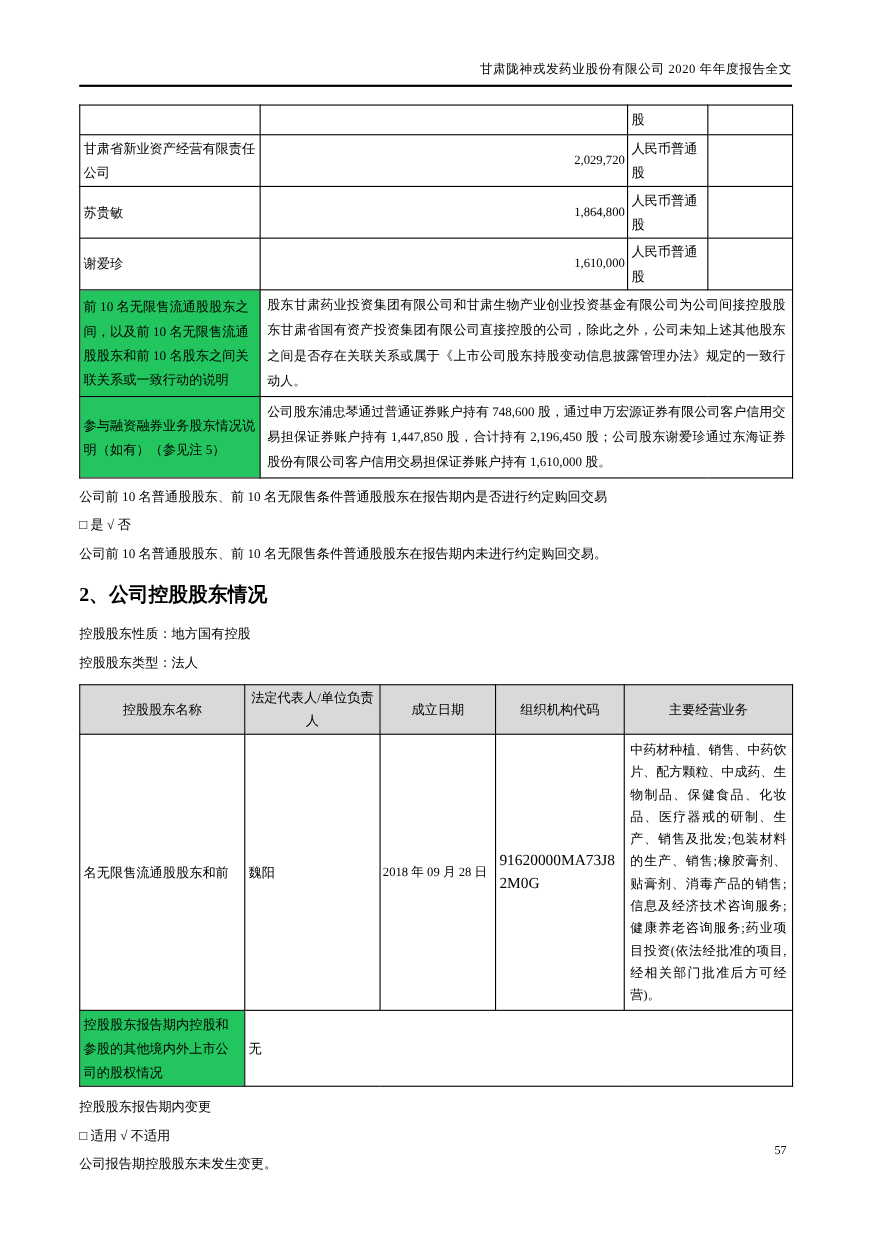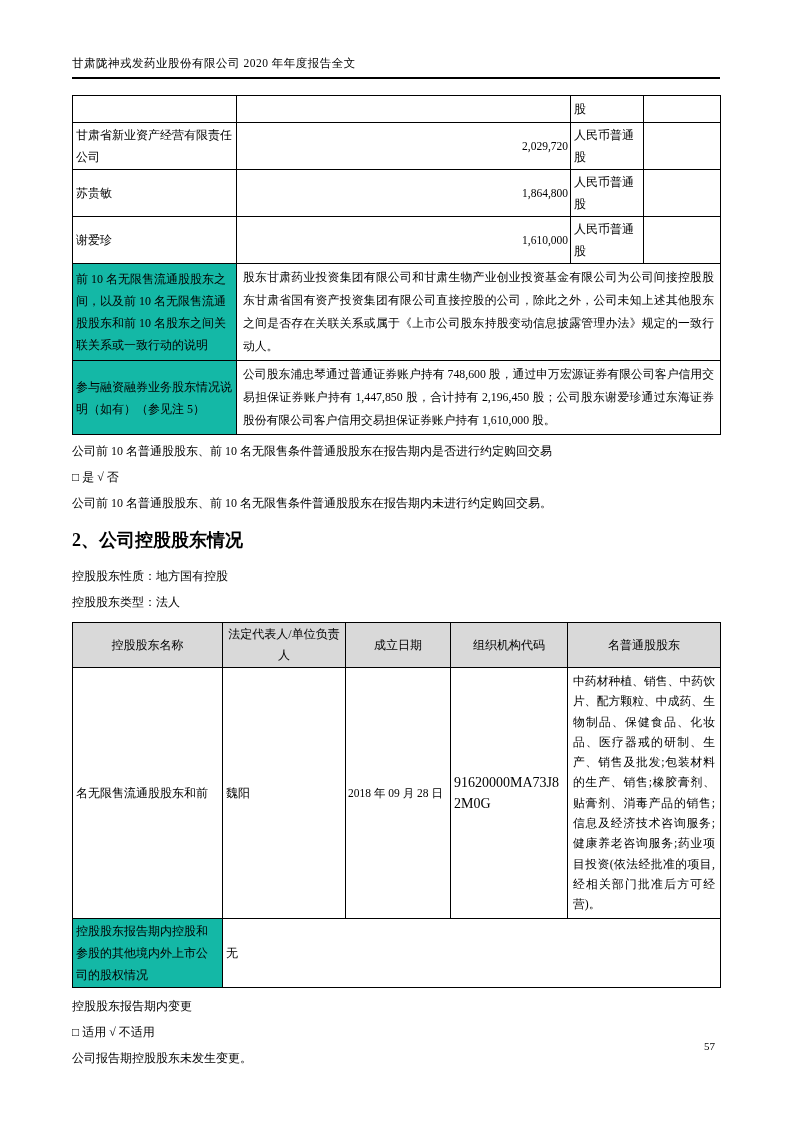--- a/index.html
+++ b/index.html
@@ -11,21 +11,21 @@
     background: #ffffff;
     font-family: "Liberation Serif", "DejaVu Serif", serif;
     color: #000;
     margin: 0 auto;
     overflow: hidden;
   }
   .content { position: absolute; left: 72px; top: 0; width: 648px; }
 
   .report-header {
     margin-top: 56px;
-    text-align: left;
+    text-align: right;
     font-size: 11.5px;
     line-height: 15px;
     letter-spacing: 0.5px;
   }
   .header-rule { border-bottom: 2px solid #000; margin-top: 6px; }
 
   table {
     border-collapse: collapse;
     table-layout: fixed;
     width: 648px;
@@ -33,21 +33,21 @@
   }
   td, th {
     border: 1px solid #000;
     padding: 1px 3px;
     vertical-align: middle;
     font-weight: normal;
     line-height: 22px;
     overflow: hidden;
     text-align: left;
   }
-  .gray { background: #14b8a6; }
+  .gray { background: #22c55e; }
   .num { text-align: right; padding-right: 2px; font-size: 11.5px; padding-left: 18px; }
   .note-content { text-align: justify; line-height: 23px; padding: 2px 6px; font-size: 11.8px; }
 
   .t1 { margin-top: 16px; }
 
   .para-block { margin-top: 3px; }
   .para { font-size: 12px; line-height: 26px; }
 
   .section-heading {
     margin-top: 13px;
@@ -152,21 +152,21 @@
           <col style="width:105px">
           <col style="width:117px">
           <col style="width:153px">
       </colgroup>
       <tbody>
           <tr style="height:45px">
         <th>控股股东名称</th>
         <th>法定代表人/单位负责人</th>
         <th>成立日期</th>
         <th>组织机构代码</th>
-        <th>名普通股股东</th>
+        <th>主要经营业务</th>
       </tr>
       <tr style="height:237px">
         <td>名无限售流通股股东和前</td>
         <td>魏阳</td>
         <td class="date-cell">2018 年 09 月 28 日</td>
         <td class="code-cell">91620000MA73J82M0G</td>
         <td class="business">中药材种植、销售、中药饮片、配方颗粒、中成药、生物制品、保健食品、化妆品、医疗器戒的研制、生产、销售及批发;包装材料的生产、销售;橡胶膏剂、贴膏剂、消毒产品的销售;信息及经济技术咨询服务;健康养老咨询服务;药业项目投资(依法经批准的项目,经相关部门批准后方可经营)。</td>
       </tr>
       <tr style="height:67px">
         <td class="gray">控股股东报告期内控股和参股的其他境内外上市公司的股权情况</td>

